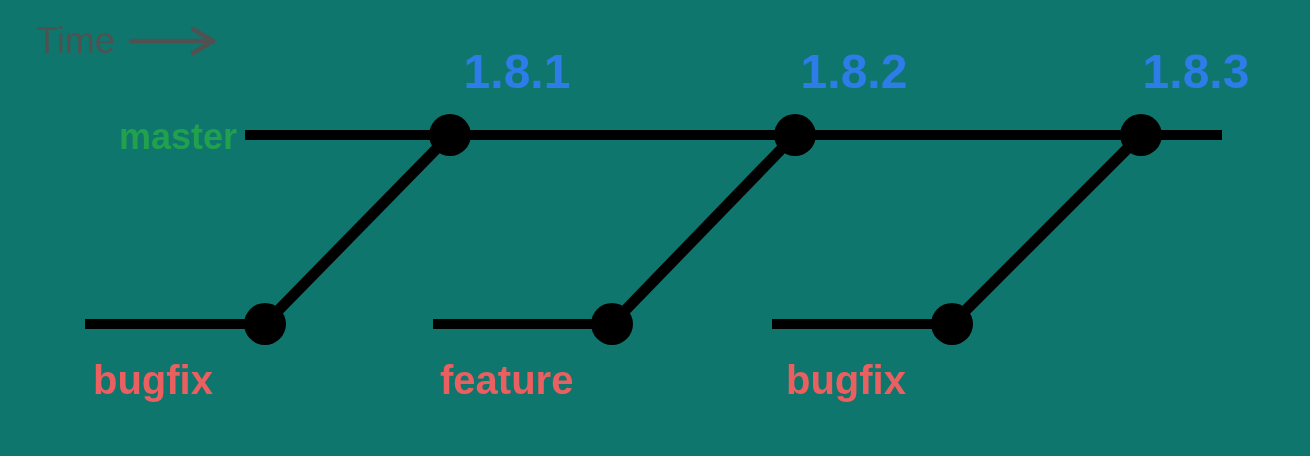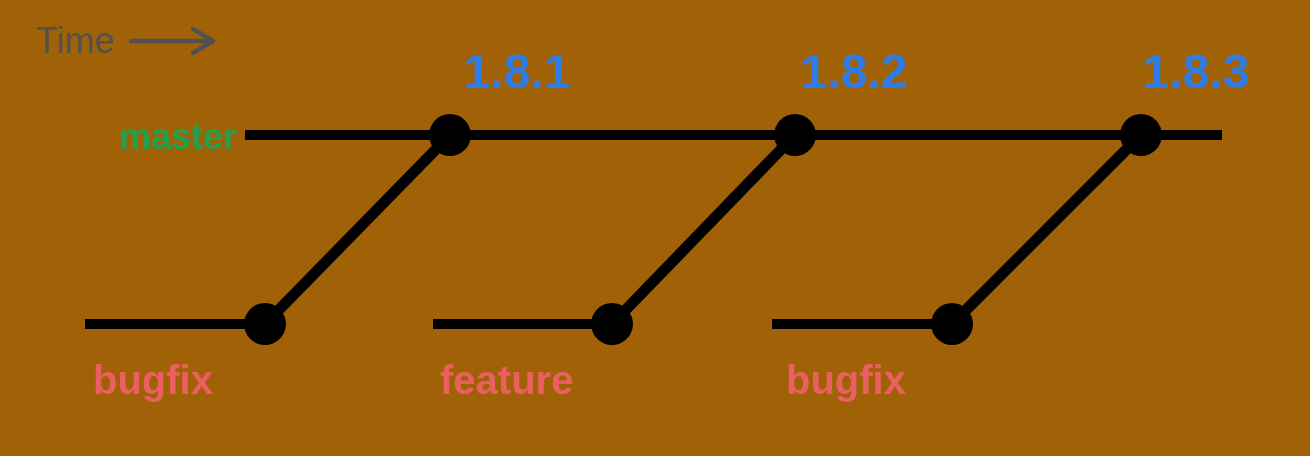--- a/index.html
+++ b/index.html
@@ -7,21 +7,21 @@
     padding: 0;
     background: #ffffff;
     width: 1310px;
     height: 456px;
     overflow: hidden;
   }
   .stage {
     position: relative;
     width: 1310px;
     height: 456px;
-    background: #a16207;
+    background: #0f766e;
     font-family: "Liberation Sans", sans-serif;
   }
   svg text {
     font-family: "Liberation Sans", sans-serif;
   }
   .time-text {
     font-size: 36px;
     font-weight: 400;
   }
   .master-text {

